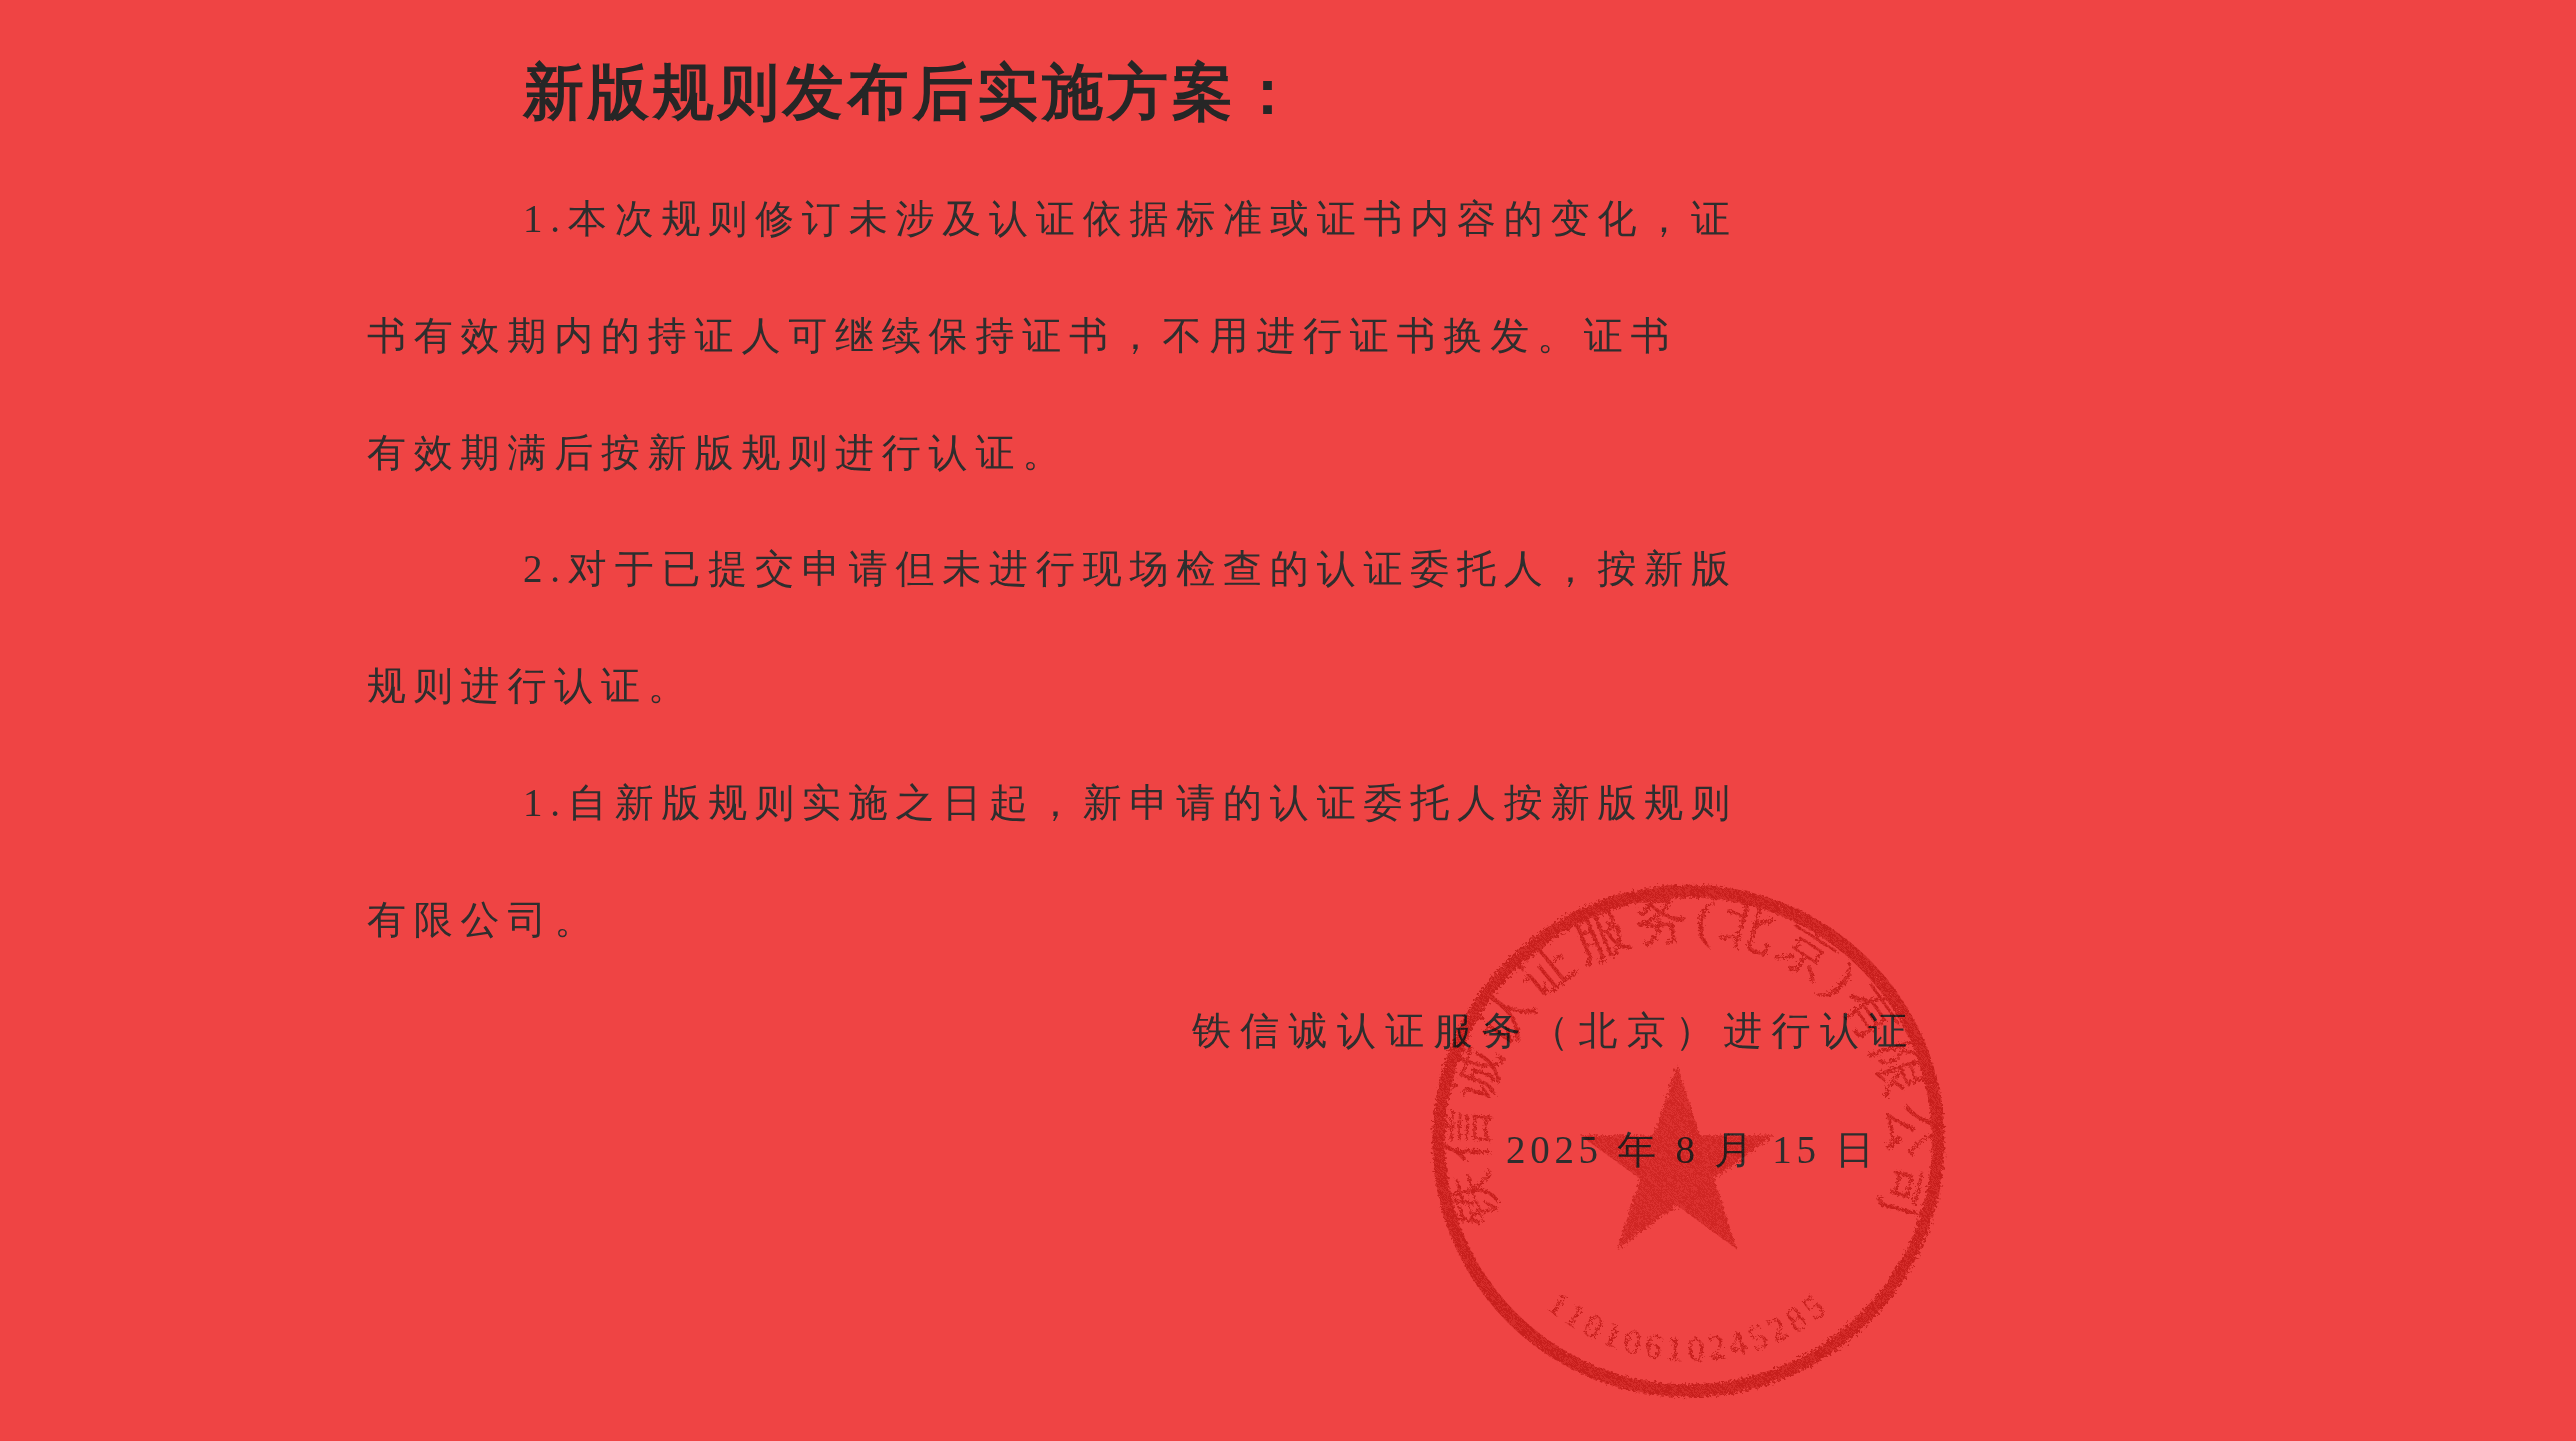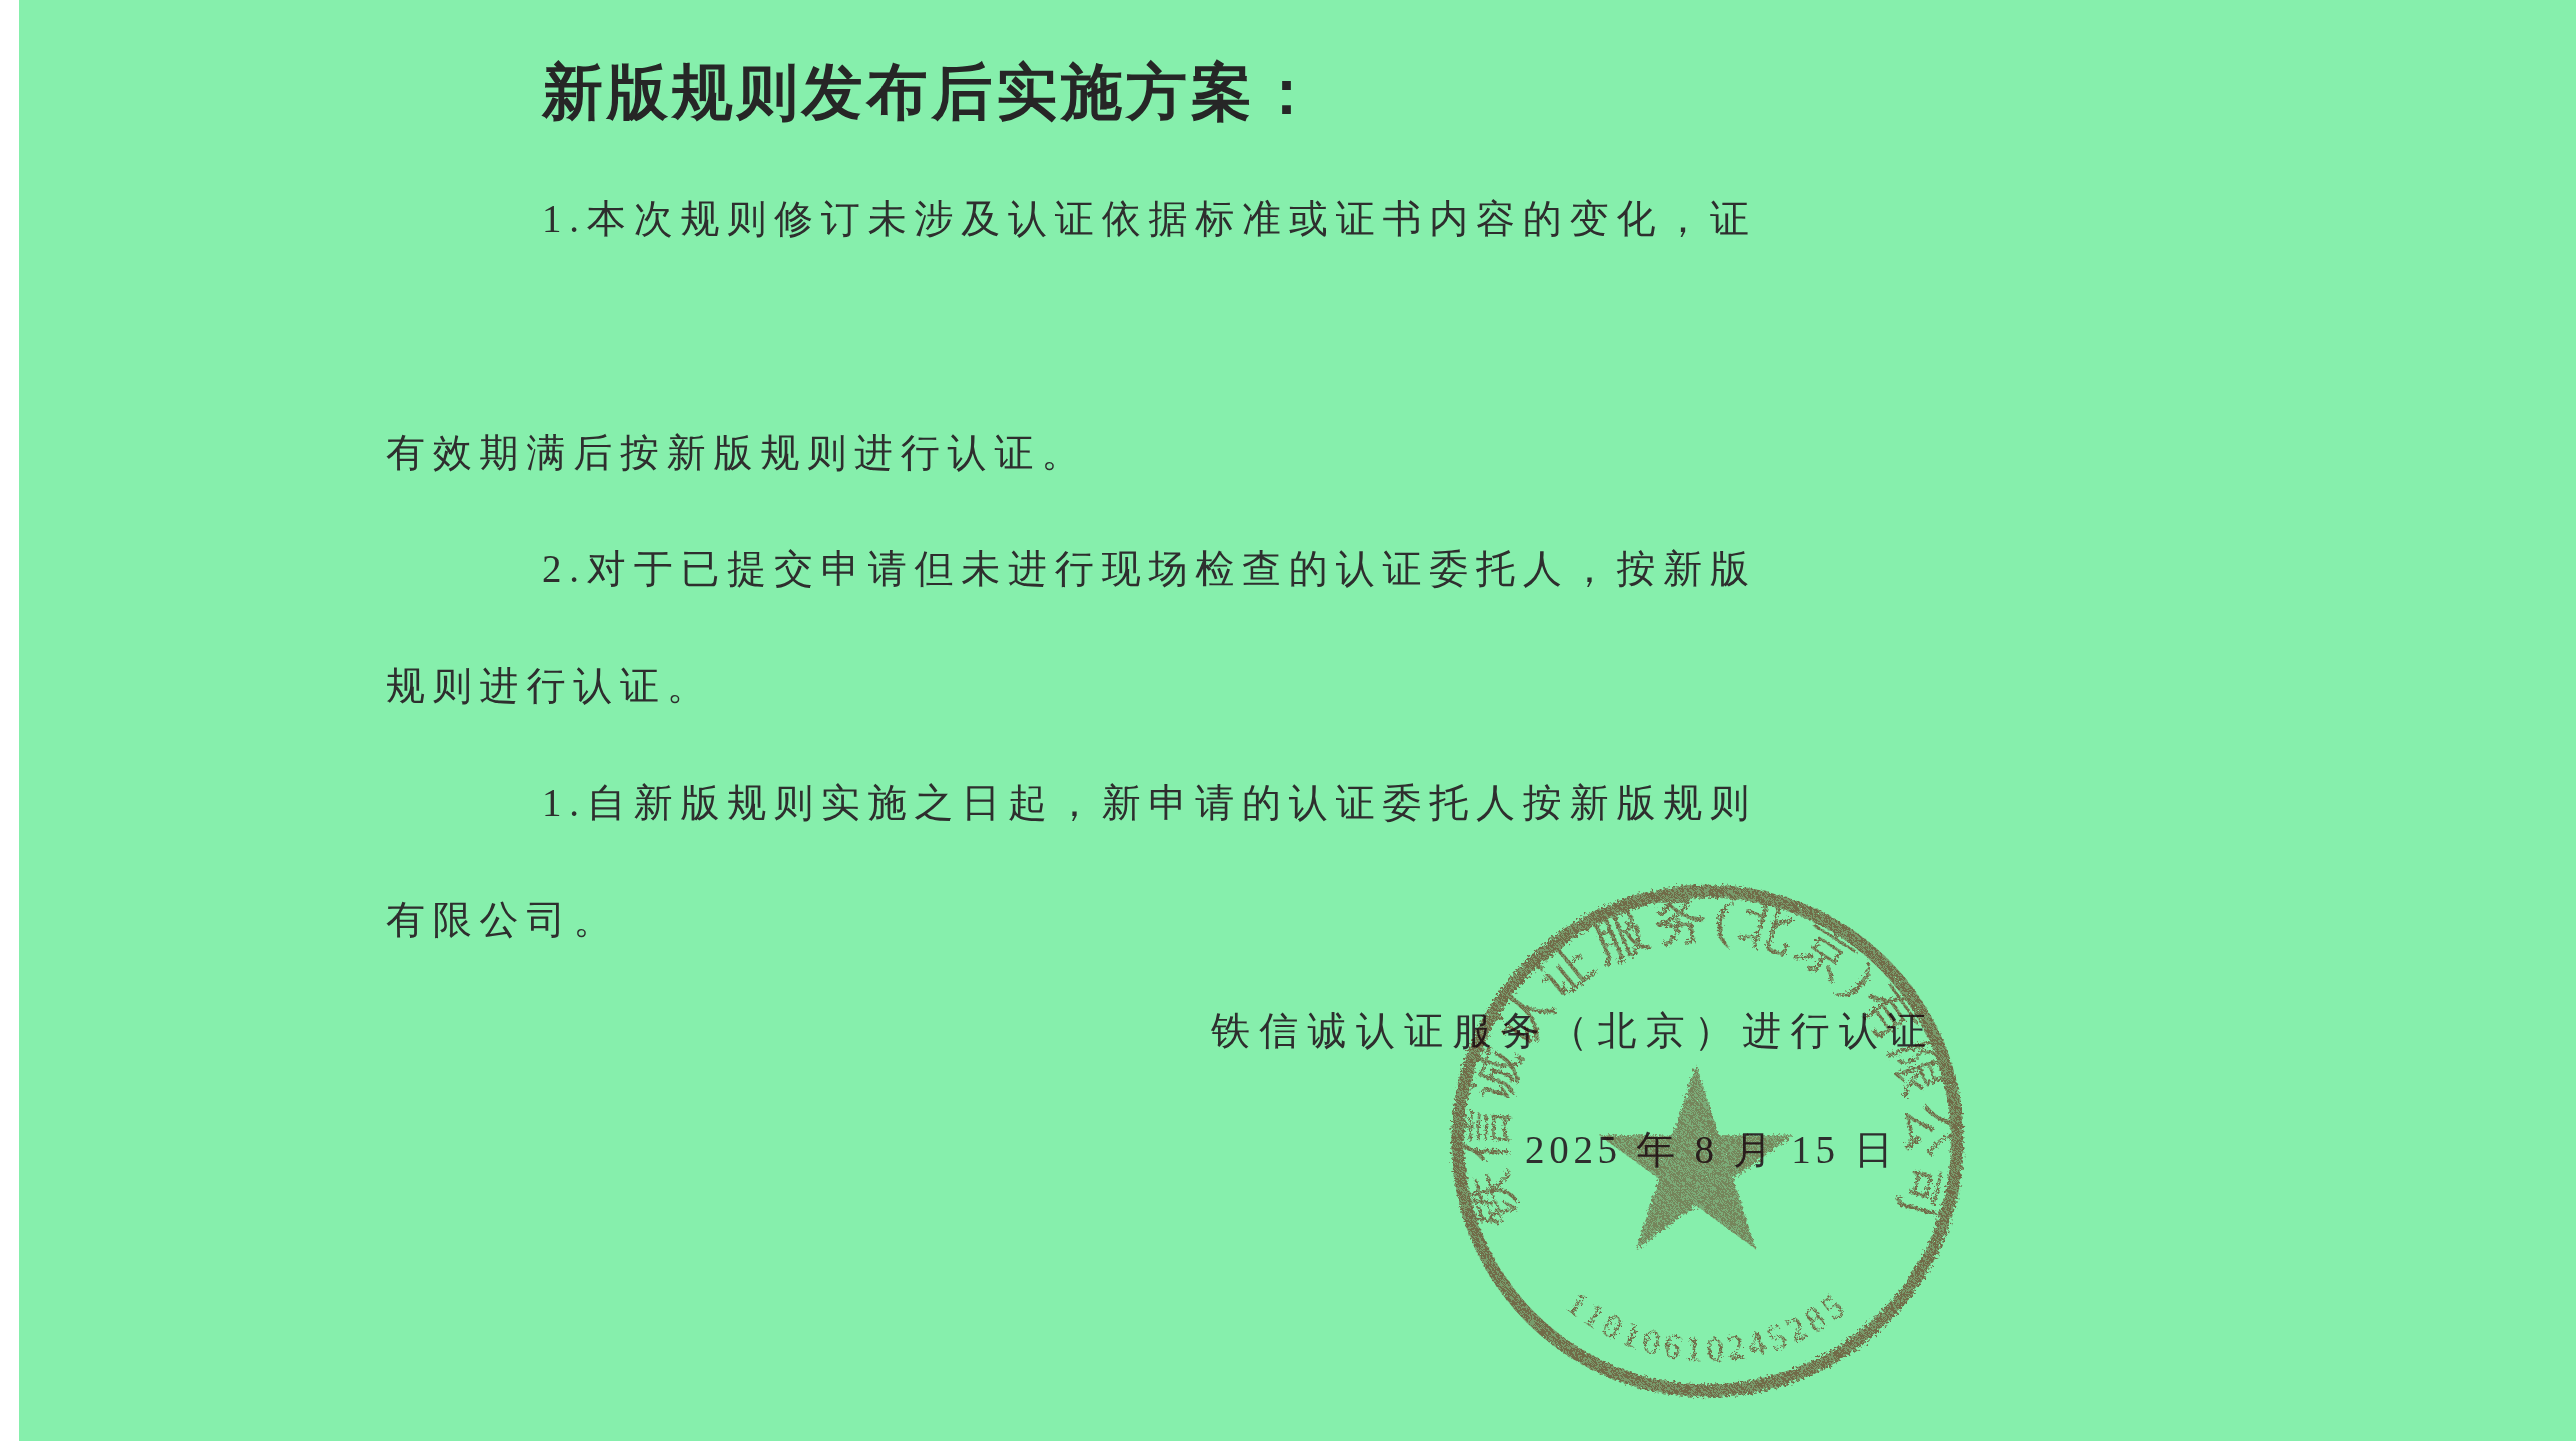--- a/index.html
+++ b/index.html
@@ -2,21 +2,21 @@
 <html style="font-size:12.5px"><head>
 <meta charset="utf-8">
 <style>
   html,body{margin:0;padding:0;}
   body{
     width:2576px;height:1441px;position:relative;
     background:#ffffff;overflow:hidden;
     font-family:"Liberation Serif", serif;
   }
   .page{
-    position:absolute;inset:0;background:#86efac;margin-left:19px;
+    position:absolute;inset:0;background:#ef4444;
   }
   .line{
     position:absolute;white-space:pre;
     color:#2e2e2e;
     font-family:"Liberation Serif", serif;
     font-size:39px;line-height:1.2;letter-spacing:7.8px;
   }
   .title{
     font-family:"Liberation Sans", sans-serif;
     font-weight:700;font-size:61px;letter-spacing:3.9px;color:#262626;
@@ -42,20 +42,21 @@
   }
 </style>
 </head>
 <body>
 
 <div class="page">
 
   <div class="line title pos-title">新版规则发布后实施方案：</div>
 
   <div class="line pos-l0">1.本次规则修订未涉及认证依据标准或证书内容的变化，证</div>
+  <div class="line pos-l1">书有效期内的持证人可继续保持证书，不用进行证书换发。证书</div>
   <div class="line pos-l2">有效期满后按新版规则进行认证。</div>
   <div class="line pos-l3">2.对于已提交申请但未进行现场检查的认证委托人，按新版</div>
   <div class="line pos-l4">规则进行认证。</div>
   <div class="line pos-l5">1.自新版规则实施之日起，新申请的认证委托人按新版规则</div>
   <div class="line pos-l6">有限公司。</div>
 
   <div class="line company pos-company">铁信诚认证服务（北京）进行认证</div>
   <div class="line date pos-date">2025 年 8 月 15 日</div>
 
   <svg class="seal" viewBox="0 0 720 720" xmlns="http://www.w3.org/2000/svg">

